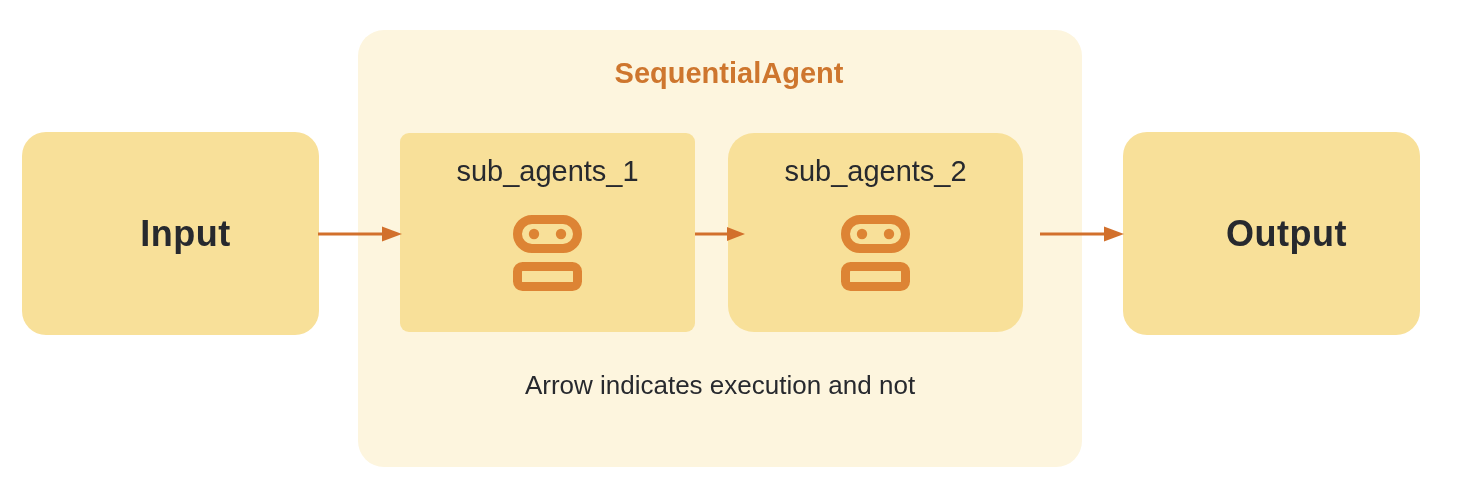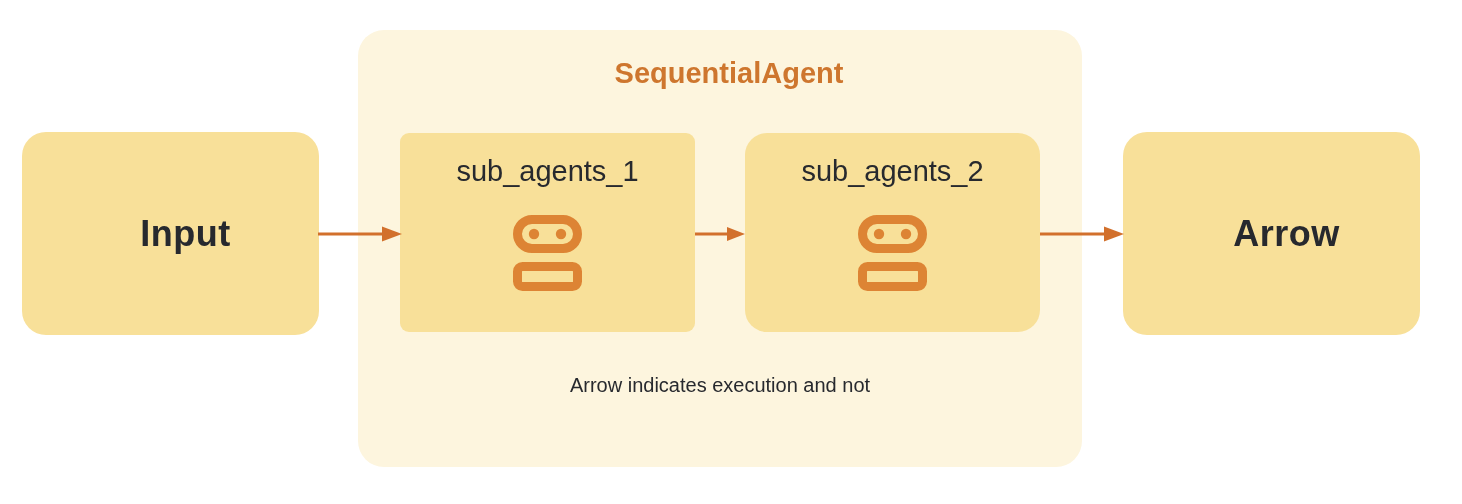--- a/index.html
+++ b/index.html
@@ -44,33 +44,33 @@
 
   
   .sub-node {
     position: absolute;
     width: 295px; height: 199px; top: 133px;
     background: var(--box_fill);
     border-radius: 22px;
     display: flex; flex-direction: column; align-items: center;
   }
   .sub-node-1 { left: 400px; border-radius: 9px; }
-  .sub-node-2 { left: 745px; }
+  .sub-node-2 { left: 728px; border-radius: 26px; }
   .sub-label {
     margin-top: 20px;
     font-size: 29px; line-height: 36px;
     color: var(--text_dark);
   }
   .robot { margin-top: 26px; color: var(--icon_orange); line-height: 0; }
 
   
   .group-note {
     position: absolute; top: 338px; left: 0; right: 0;
     text-align: center;
-    font-size: 20px; line-height: 34px;
+    font-size: 26px; line-height: 34px;
     color: var(--text_dark);
   }
 
   
   .arrow { position: absolute; top: 224px; color: var(--arrow_orange); }
   .arrow-1 { left: 318px; }
   .arrow-2 { left: 695px; }
   .arrow-3 { left: 1040px; }
 </style>
 </head>
@@ -107,21 +107,21 @@
       <svg width="69" height="76" viewBox="0 0 69 76" fill="none" xmlns="http://www.w3.org/2000/svg">
         <rect x="4.5" y="4.5" width="60" height="29" rx="14.5" stroke="currentColor" stroke-width="9"></rect>
         <circle cx="21" cy="19" r="5.2" fill="currentColor"></circle>
         <circle cx="48" cy="19" r="5.2" fill="currentColor"></circle>
         <rect x="4.5" y="51.5" width="60" height="20" rx="5" stroke="currentColor" stroke-width="9"></rect>
       </svg>
     </span>
   </div>
 
   <div class="io-node output-node">
-    <span class="io-label">Arrow</span>
+    <span class="io-label">Output</span>
   </div>
 
   <svg class="arrow arrow-1" width="84" height="20" viewBox="0 0 84 20" xmlns="http://www.w3.org/2000/svg">
     <line x1="0" y1="10" x2="66" y2="10" stroke="currentColor" stroke-width="3.2"></line>
     <polygon points="64,2.5 84,10 64,17.5" fill="currentColor"></polygon>
   </svg>
   <svg class="arrow arrow-2" width="50" height="20" viewBox="0 0 50 20" xmlns="http://www.w3.org/2000/svg">
     <line x1="0" y1="10" x2="34" y2="10" stroke="currentColor" stroke-width="3.2"></line>
     <polygon points="32,3 50,10 32,17" fill="currentColor"></polygon>
   </svg>

